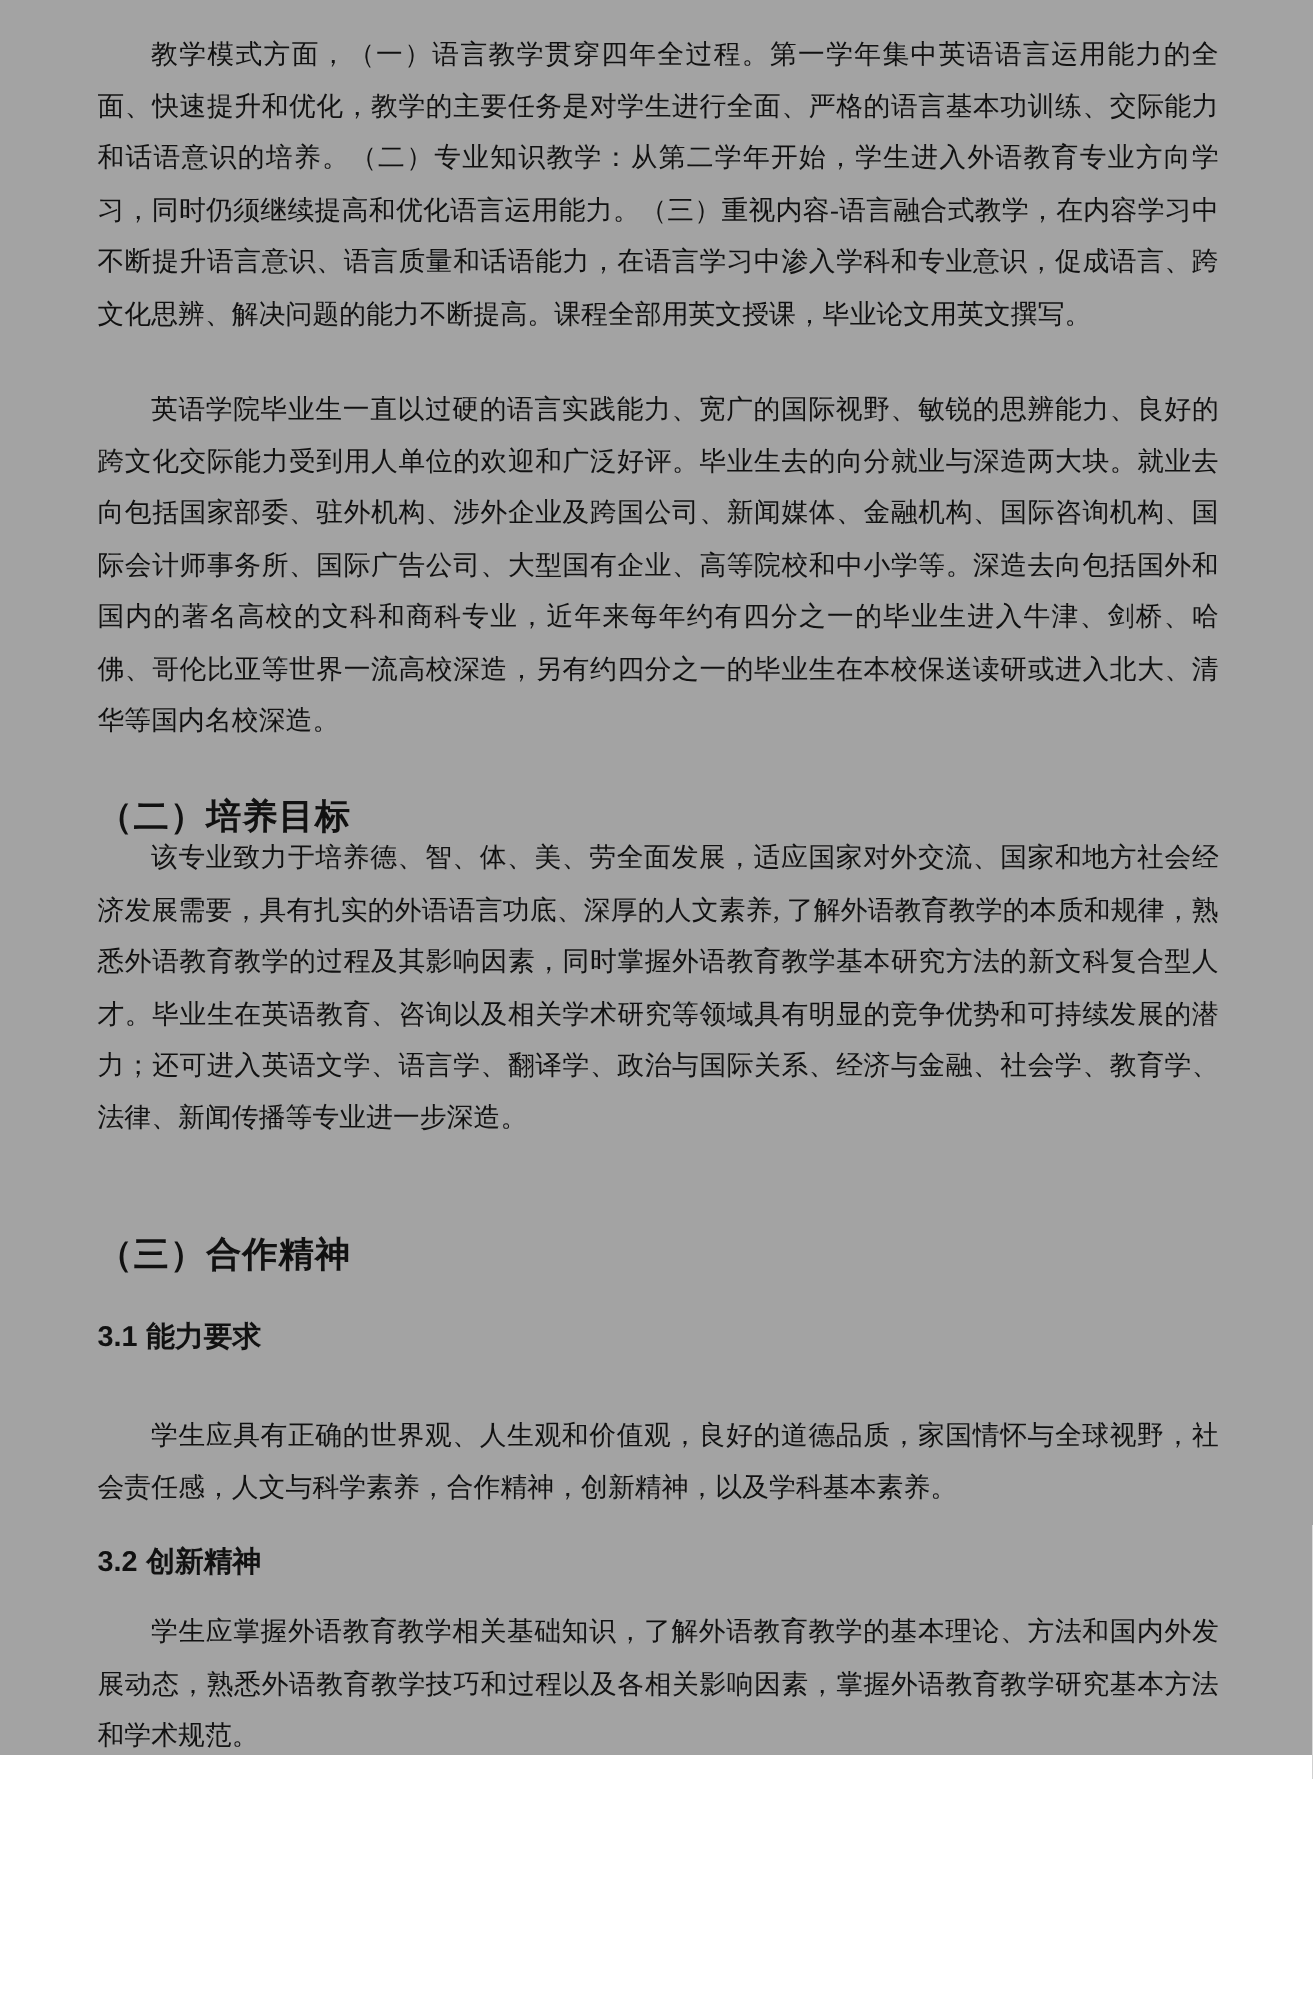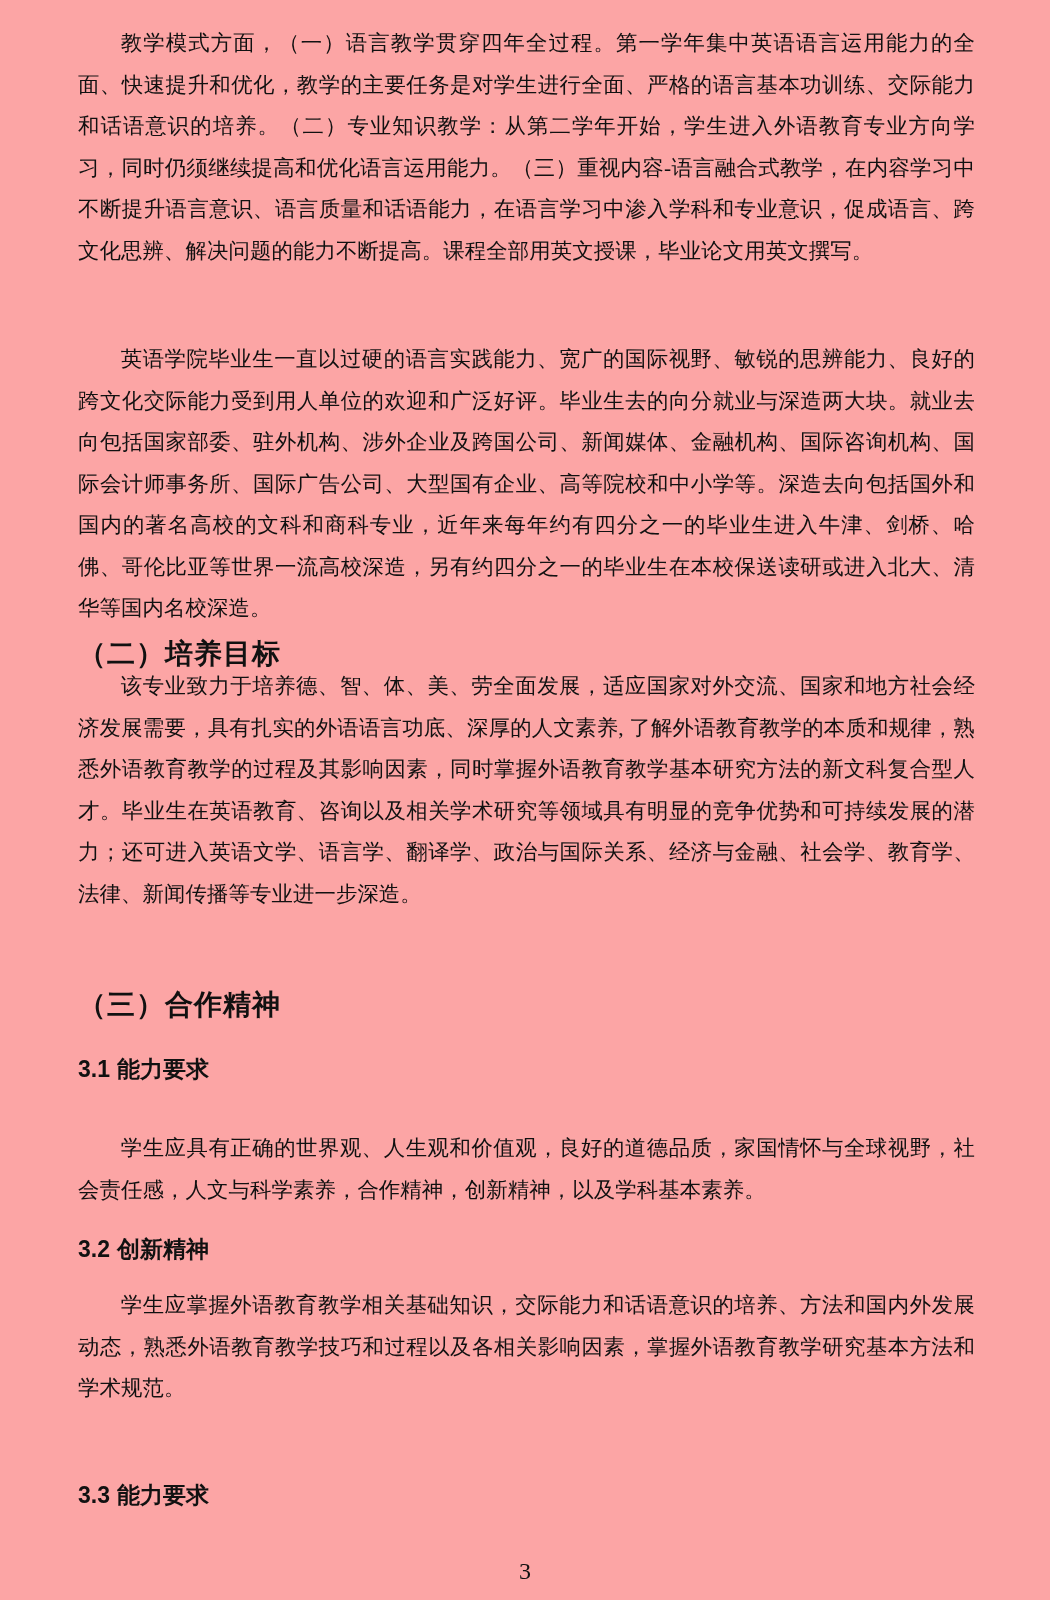--- a/index.html
+++ b/index.html
@@ -3,22 +3,22 @@
 <meta charset="utf-8">
 <style>
   html, body {
     margin: 0;
     padding: 0;
     background: #ffffff;
   }
   .doc-page {
     position: relative;
     width: 1050px;
-    height: 1600px;
-    background: #fca5a5;
+    height: 1404px;
+    background: #a3a3a3;
     color: #111111;
     font-family: "Liberation Serif", "DejaVu Serif", serif;
     overflow: hidden;
   }
   .body-para {
     position: absolute;
     left: 78px;
     width: 897px;
     font-size: 21.4px;
     line-height: 41.5px;
@@ -53,21 +53,21 @@
     position: absolute;
     left: 0;
     top: 1556px;
     width: 100%;
     text-align: center;
     font-size: 24px;
     line-height: 30px;
     font-family: "Liberation Serif", "DejaVu Serif", serif;
   }
   #p1 { top: 23px; }
-  #p2 { top: 307px; margin-top: 32px; }
+  #p2 { top: 307px; }
   #h2 { top: 637px; }
   #p3 { top: 666px; }
   #h3 { top: 988px; }
   #s31 { top: 1054px; }
   #p31 { top: 1112px; margin-top: 16px; }
   #s32 { top: 1234px; }
   #p32 { top: 1285px; }
   #s33 { top: 1456px; margin-top: 24px; }
 </style>
 </head>
@@ -88,21 +88,21 @@
   <div id="s31" class="sub-heading">
     <span class="sub-num">3.1</span><span>能力要求</span>
   </div>
 
   <div id="p31" class="body-para">学生应具有正确的世界观、人生观和价值观，良好的道德品质，家国情怀与全球视野，社会责任感，人文与科学素养，合作精神，创新精神，以及学科基本素养。</div>
 
   <div id="s32" class="sub-heading">
     <span class="sub-num">3.2</span><span>创新精神</span>
   </div>
 
-  <div id="p32" class="body-para">学生应掌握外语教育教学相关基础知识，交际能力和话语意识的培养、方法和国内外发展动态，熟悉外语教育教学技巧和过程以及各相关影响因素，掌握外语教育教学研究基本方法和学术规范。</div>
+  <div id="p32" class="body-para">学生应掌握外语教育教学相关基础知识，了解外语教育教学的基本理论、方法和国内外发展动态，熟悉外语教育教学技巧和过程以及各相关影响因素，掌握外语教育教学研究基本方法和学术规范。</div>
 
   <div id="s33" class="sub-heading">
     <span class="sub-num">3.3</span><span>能力要求</span>
   </div>
 
   <div class="page-number">3</div>
 
 </div>
 
 </body></html>

